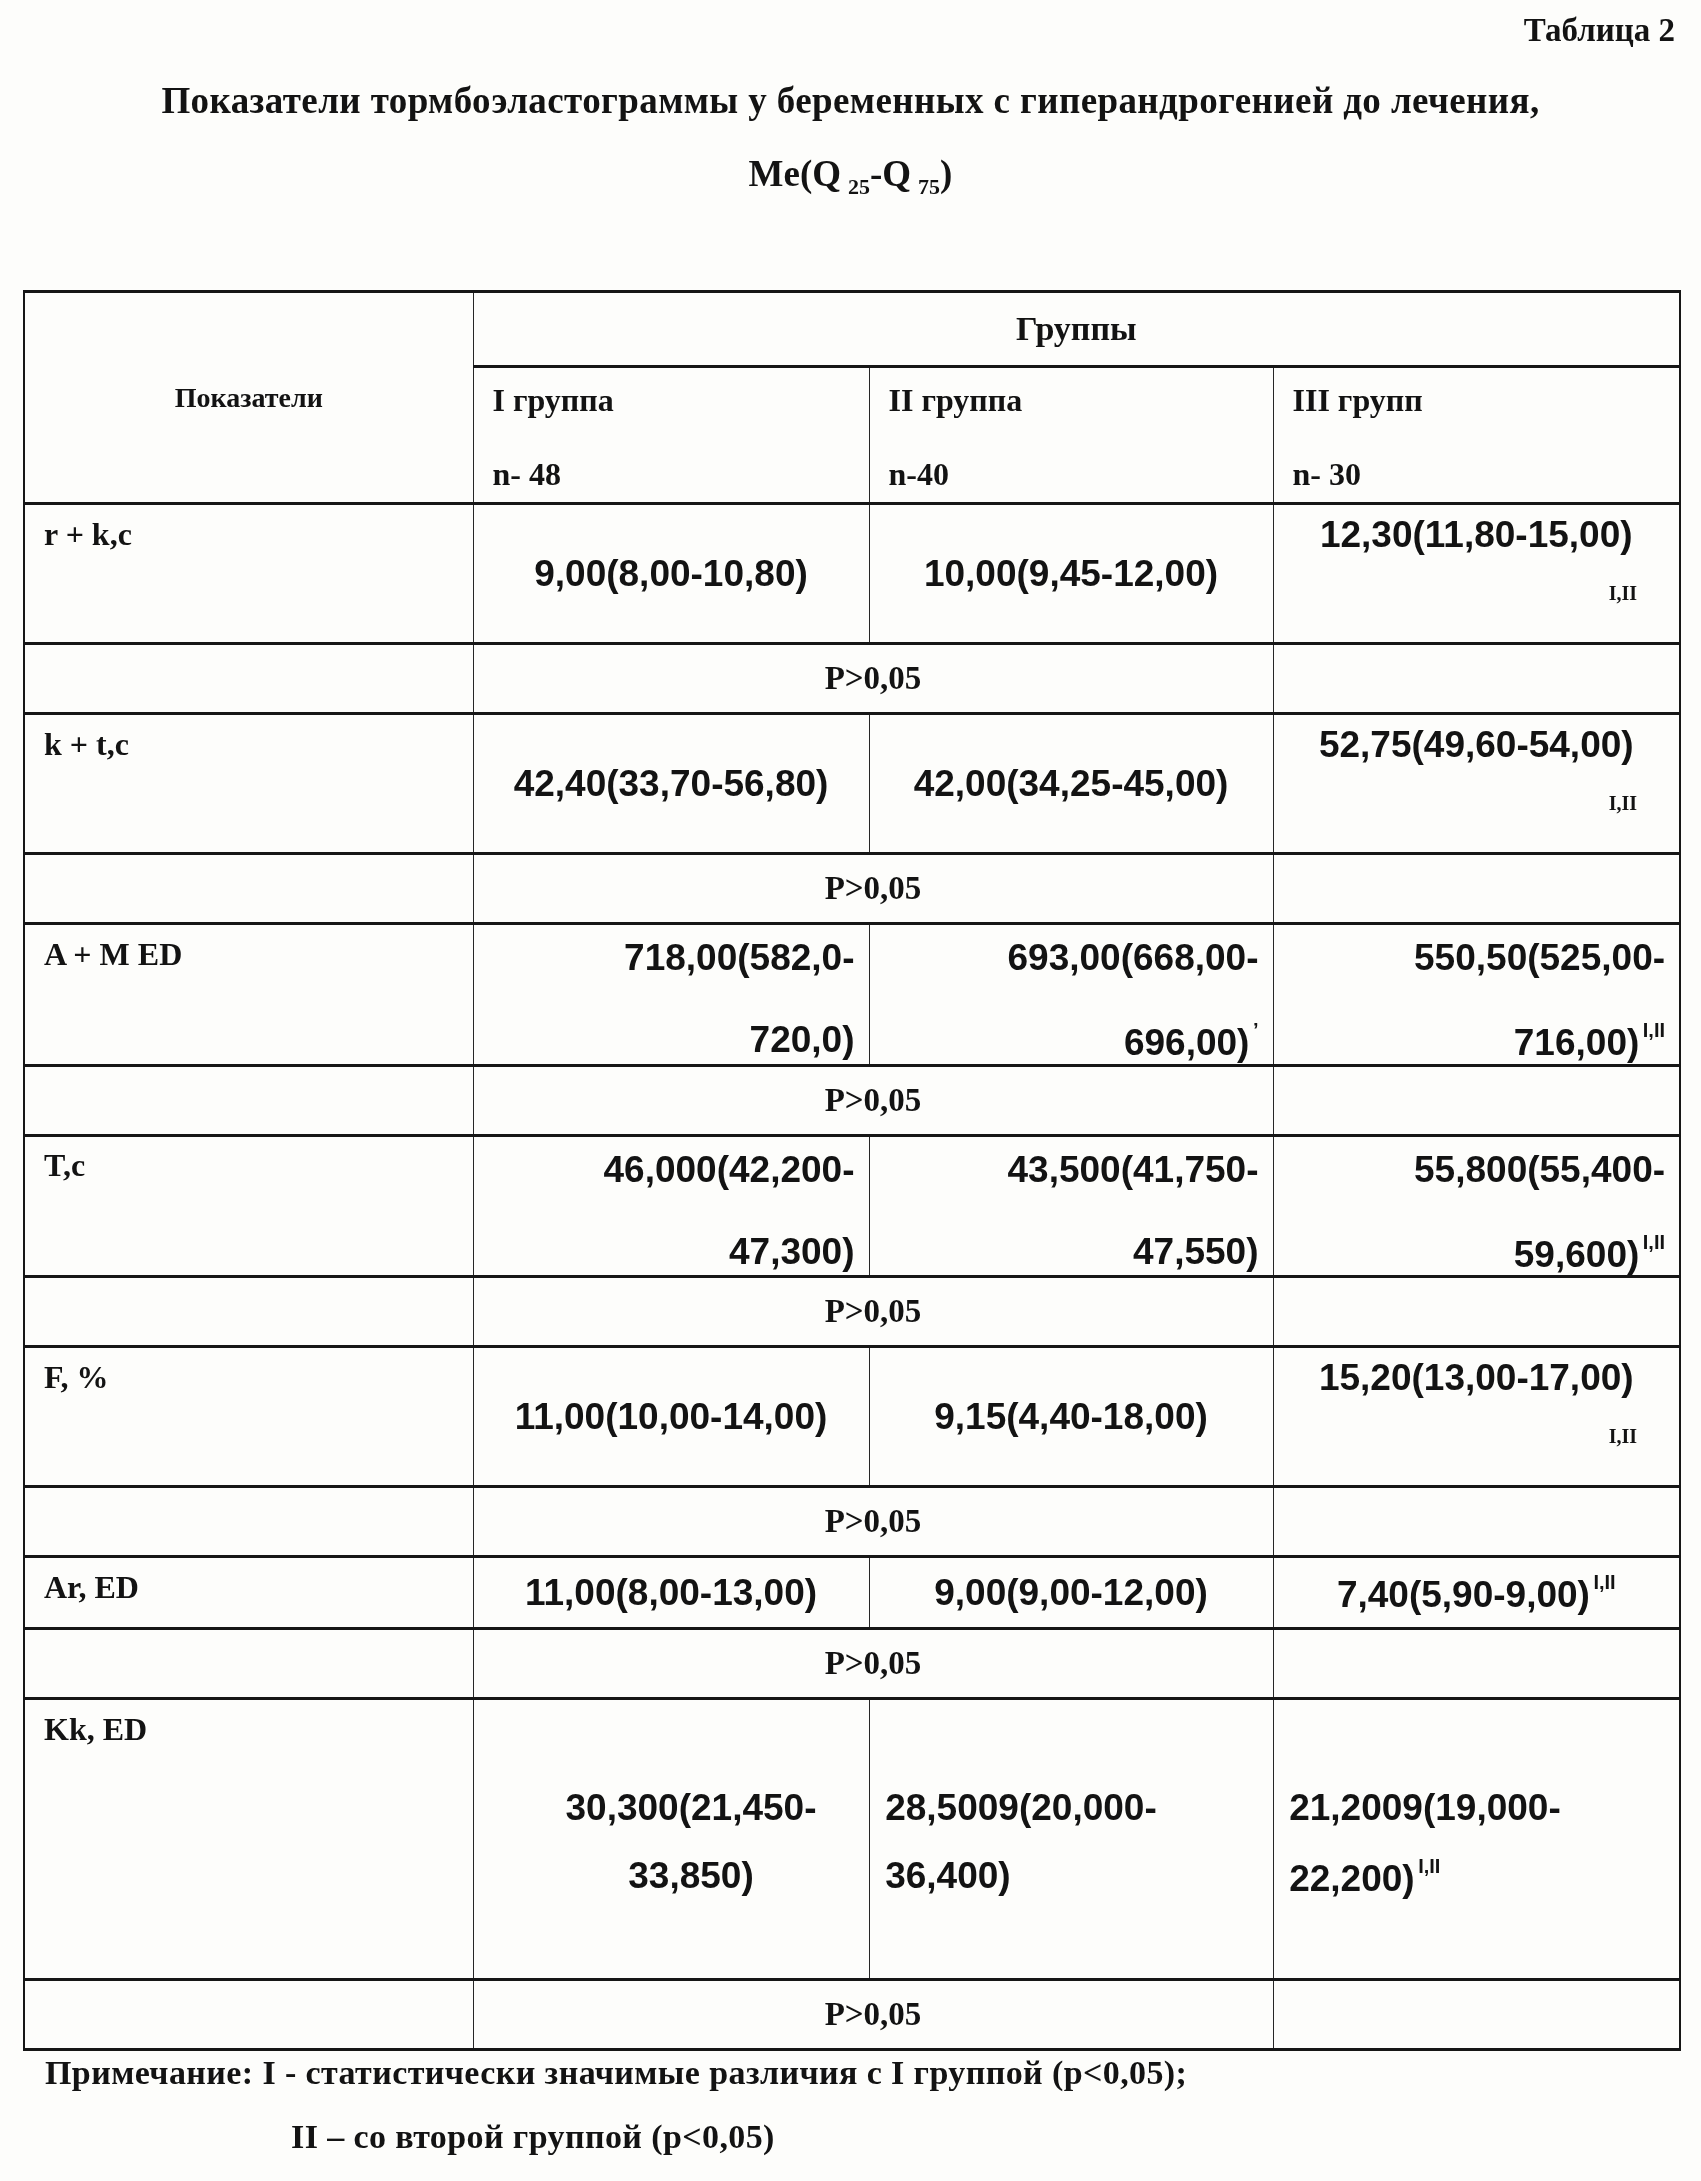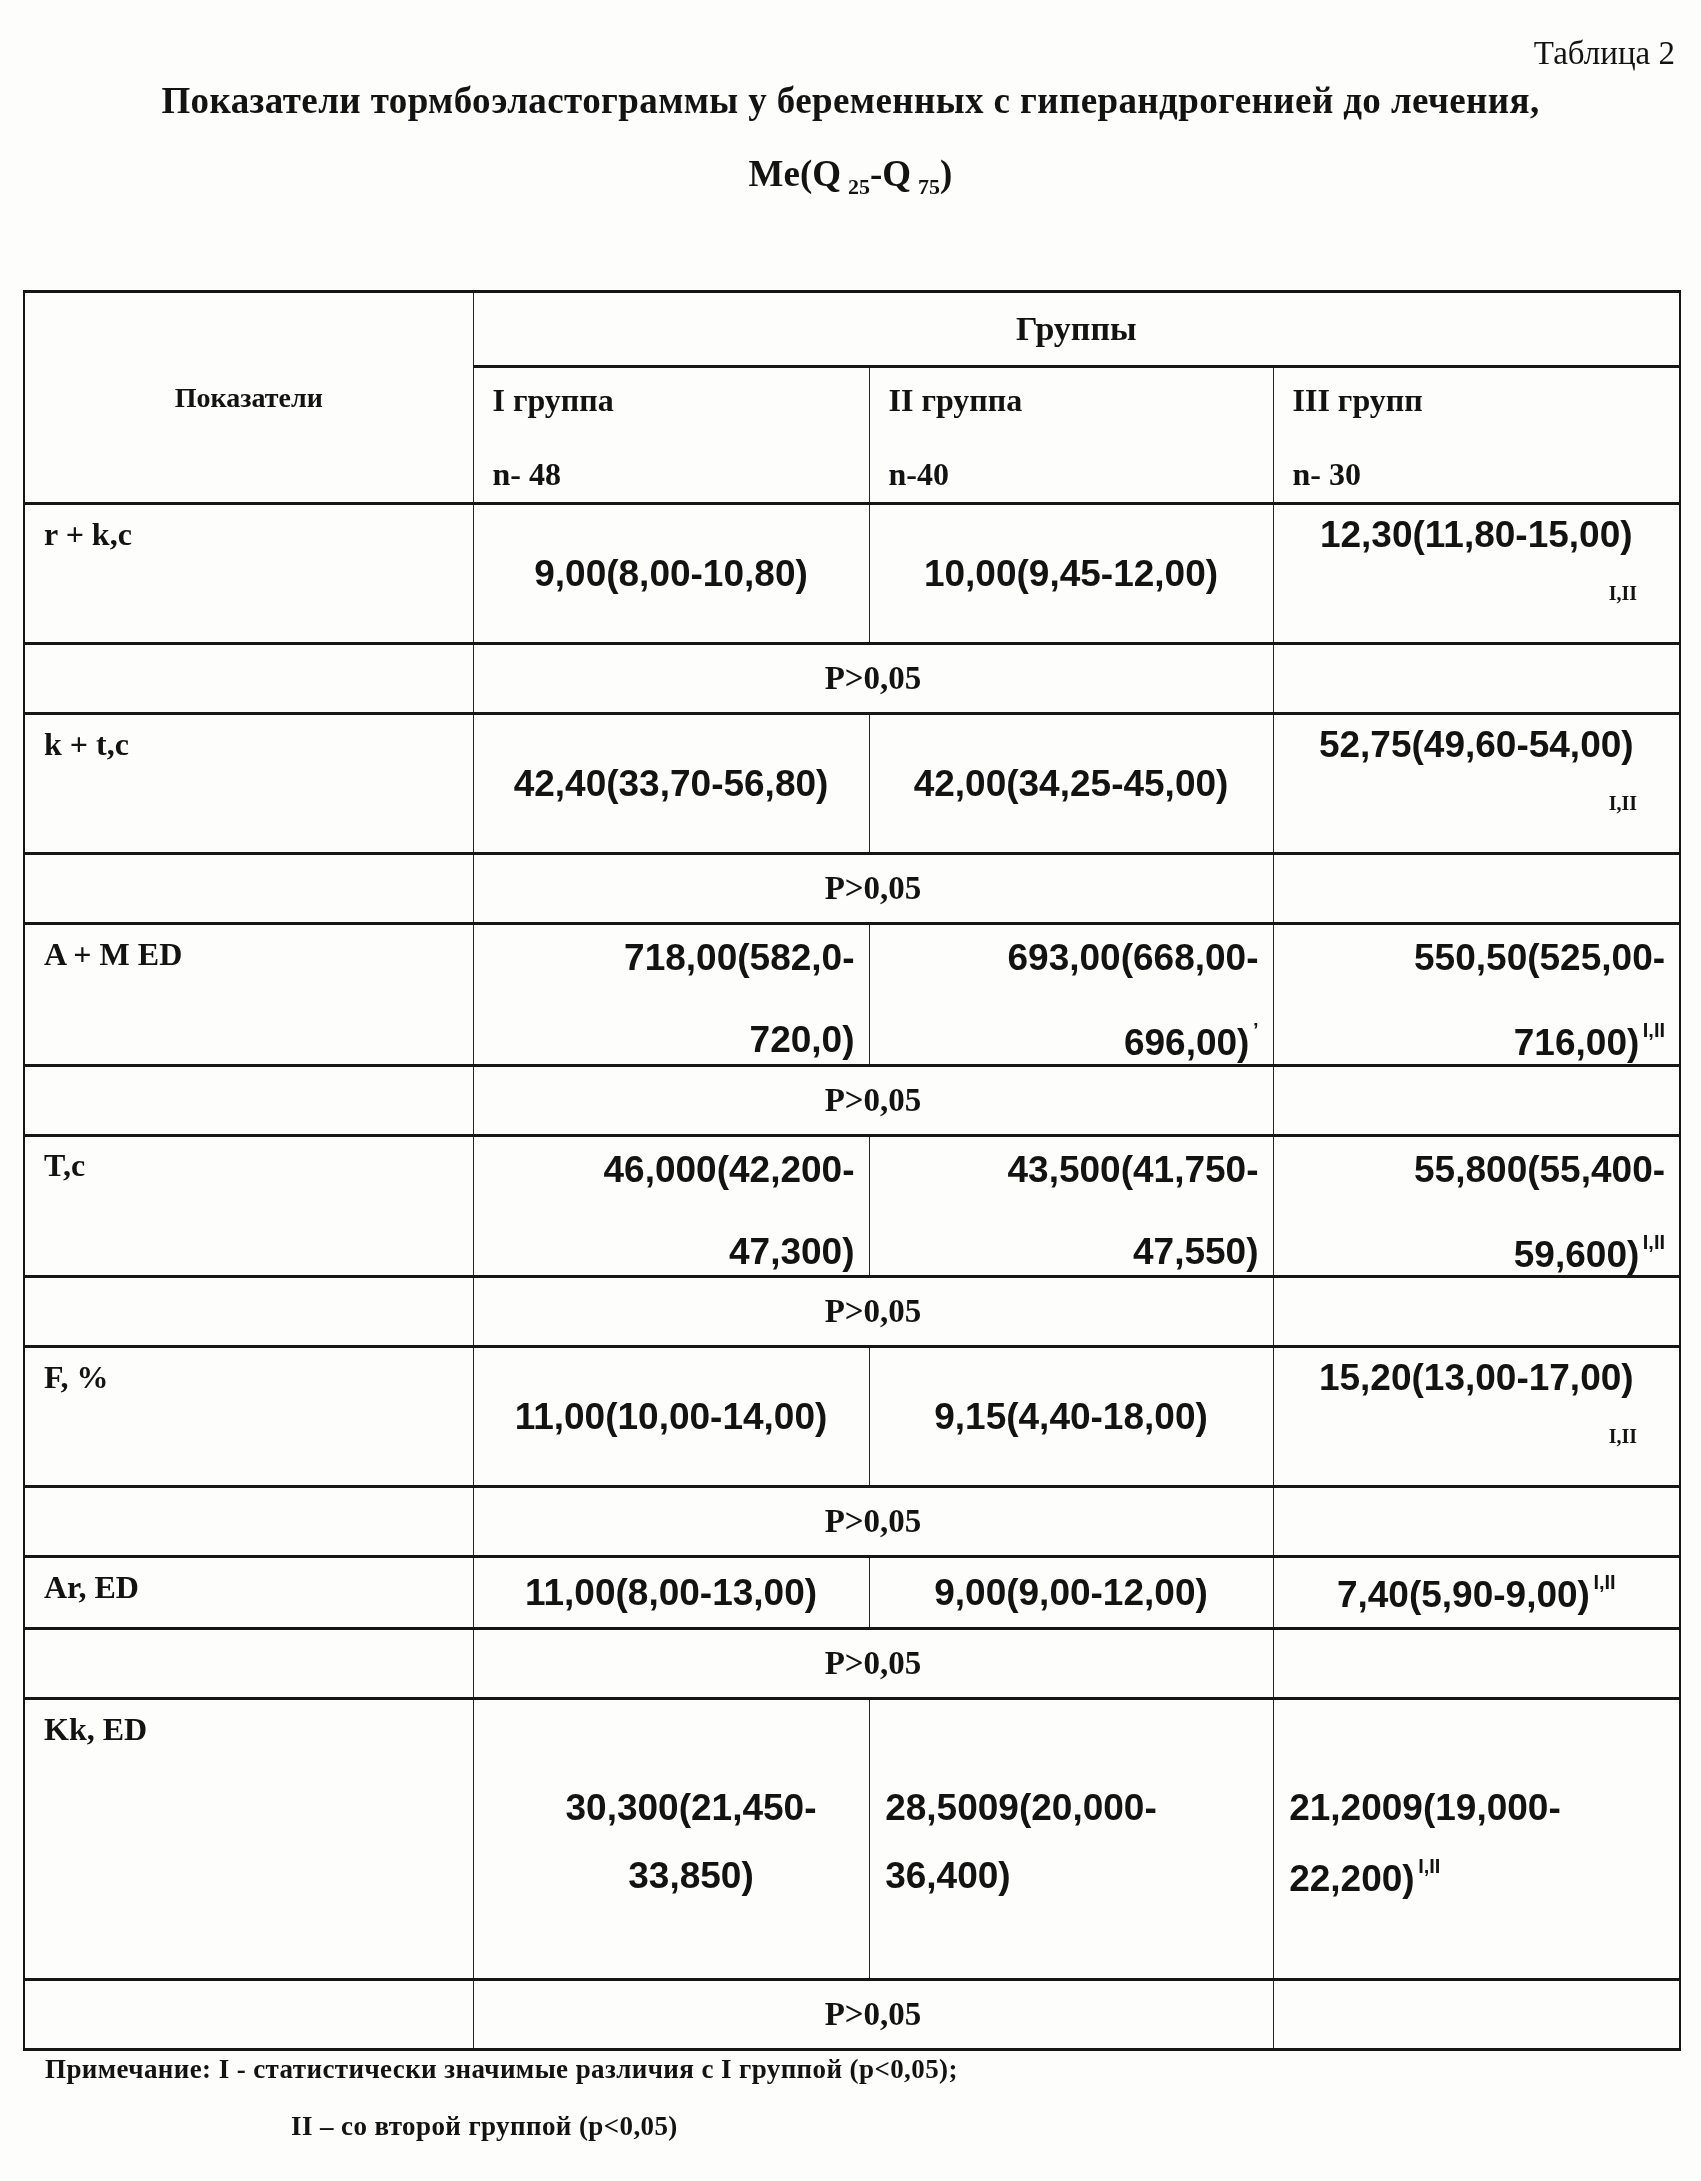--- a/index.html
+++ b/index.html
@@ -7,21 +7,21 @@
   body {
     width: 1701px; height: 2182px;
     background: #fdfdfb;
     color: #131313;
     font-family: "Liberation Serif", serif;
     position: relative;
     overflow: hidden;
   }
   .table-label {
     position: absolute; top: 12.2px; right: 26px;
-    font-size: 33px; font-weight: normal; margin-top: 23px;
+    font-size: 33px; font-weight: bold;
   }
   .doc-title {
     position: absolute; top: 79px; left: 0; width: 100%;
     text-align: center; font-size: 37px; font-weight: bold; letter-spacing: 0.4px;
   }
   .doc-subtitle {
     position: absolute; top: 152px; left: 0; width: 100%;
     text-align: center; font-size: 37px; font-weight: bold;
   }
   .doc-subtitle sub { font-size: 22px; margin-left: 7px; }
@@ -74,21 +74,21 @@
     font-size: 33px; font-weight: bold;
     text-align: center; vertical-align: middle;
   }
   .kk { vertical-align: top; padding-top: 87px; }
   .kk.cen { text-align: center; padding-left: 40px; }
   .kk.lft { text-align: left; padding-left: 15.7px; }
   .l2k { margin-top: 26px; }
 
   .note {
     position: absolute; top: 2054px; left: 45px;
-    font-size: 27px; font-weight: bold; letter-spacing: 0.4px;
+    font-size: 34px; font-weight: bold; letter-spacing: 0.4px;
   }
   .note .line2 { margin-top: 26px; margin-left: 246px; }
 </style>
 </head>
 <body>
 
 <div class="table-label">Таблица 2</div>
 
 <div class="doc-title">Показатели тормбоэластограммы у беременных с гиперандрогенией до лечения,</div>
 

